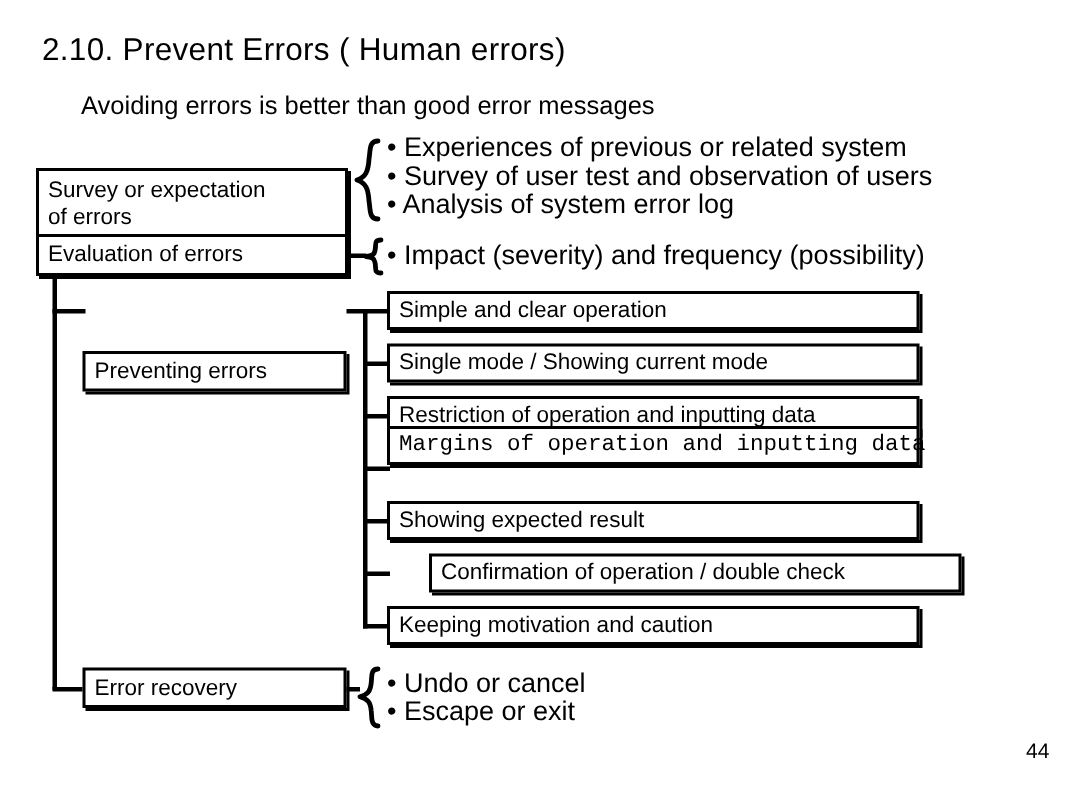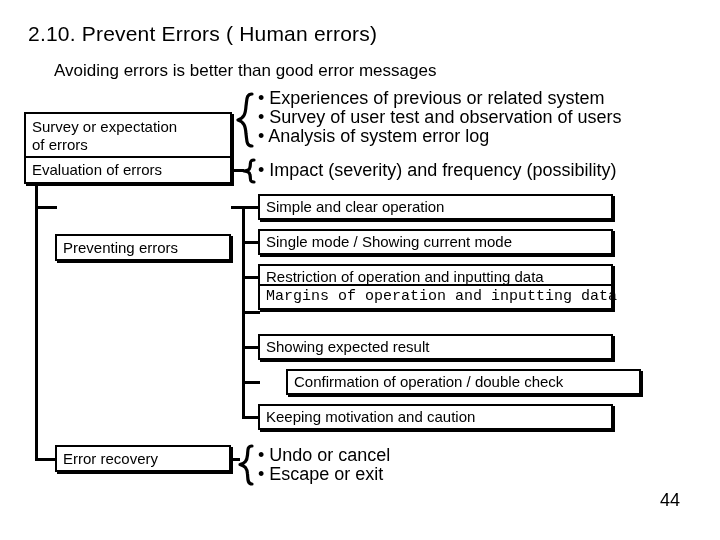--- a/index.html
+++ b/index.html
@@ -29,23 +29,23 @@
   .subtitle {
     position: absolute;
     left: 54px;
     top: 61px;
     font-size: 17px;
     line-height: 20px;
     white-space: nowrap;
   }
   .pagenum {
     position: absolute;
-    left: 660px;
+    left: 684px;
     top: 492px;
-    font-size: 18px;
+    font-size: 14px;
     line-height: 16px;
   }
   
   .box {
     position: absolute;
     box-sizing: border-box;
     background: #ffffff;
     border: 2px solid #000000;
     box-shadow: 2px 2px 0 0 #000000;
   }

